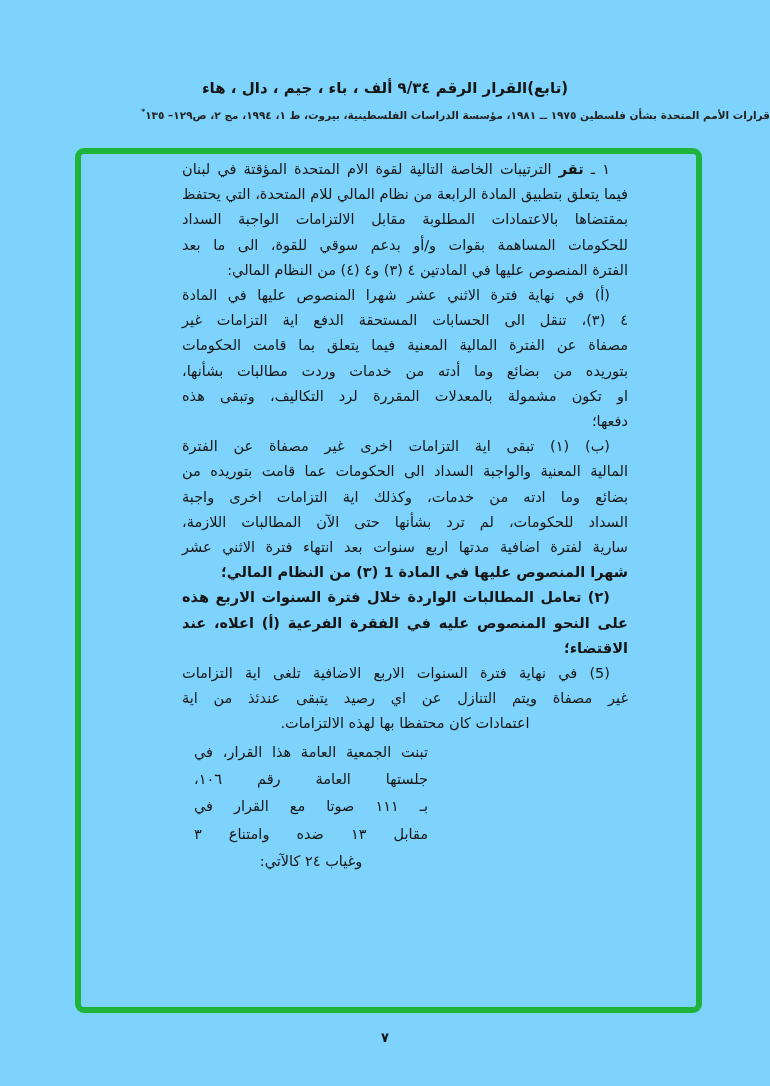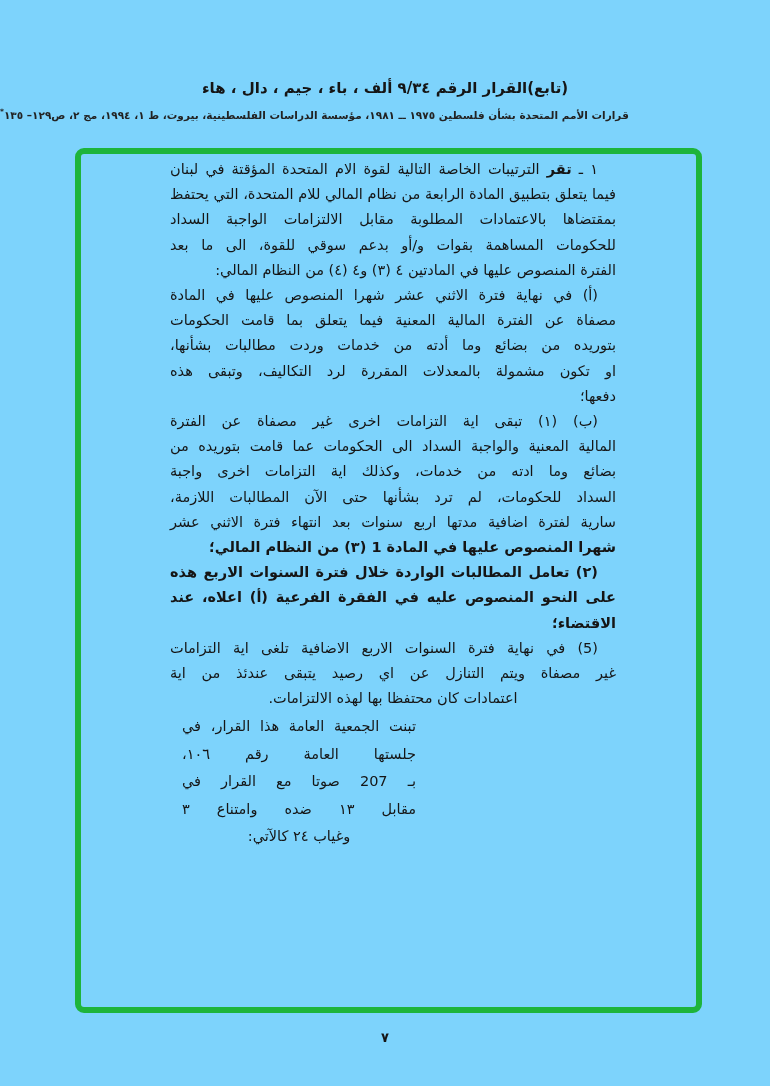--- a/index.html
+++ b/index.html
@@ -7,31 +7,31 @@
     position:relative; width:770px; height:1086px; background:#7dd3fc;
     font-family:"DejaVu Sans", sans-serif; color:#151515; overflow:hidden;
   }
   .title-line {
     position:absolute; top:79px; left:0; right:0;
     text-align:center; direction:rtl;
     font-weight:bold; font-size:15px; letter-spacing:0.2px;
   }
   .citation-line {
     position:absolute; top:107px; left:0; right:0;
-    text-align:left; direction:rtl;
+    text-align:right; direction:rtl;
     font-weight:bold; font-size:10.5px; color:#222;
   }
   .citation-line sup { font-size:7.5px; }
   .highlight-box {
     position:absolute; left:75px; top:148px; width:627px; height:865px;
     box-sizing:border-box; border:6px solid #1eb43b; border-radius:9px;
     background:transparent;
   }
   .body-text {
-    position:absolute; left:170px; top:157px; width:446px;
+    position:absolute; left:182px; top:157px; width:446px;
     direction:rtl; font-size:14.5px; line-height:25.2px;
   }
   .tline {
     white-space:nowrap;
     text-align:justify; text-align-last:justify;
   }
   .tline.last-right  { text-align-last:right; }
   .tline.last-center { text-align-last:center; }
   .tline.ind { padding-right:18px; }
   .b { font-weight:bold; }
@@ -58,41 +58,42 @@
   <div class="highlight-box" id="highlightBox" style="border-color: rgb(30, 180, 59);"></div>
 
   <div class="body-text">
     <div id="bodyLines">
         <div class="tline ind"><span>١ ـ </span><span class="b">تقر</span><span> الترتيبات الخاصة التالية لقوة الام المتحدة المؤقتة في لبنان</span></div>
         <div class="tline">فيما يتعلق بتطبيق المادة الرابعة من نظام المالي للام المتحدة، التي يحتفظ</div>
         <div class="tline">بمقتضاها بالاعتمادات المطلوبة مقابل الالتزامات الواجبة السداد</div>
         <div class="tline">للحكومات المساهمة بقوات و/أو بدعم سوقي للقوة، الى ما بعد</div>
         <div class="tline last-right">الفترة المنصوص عليها في المادتين ٤ (٣) و٤ (٤) من النظام المالي:</div>
         <div class="tline ind">(أ) في نهاية فترة الاثني عشر شهرا المنصوص عليها في المادة</div>
+        <div class="tline">٤ (٣)، تنقل الى الحسابات المستحقة الدفع اية التزامات غير</div>
         <div class="tline">مصفاة عن الفترة المالية المعنية فيما يتعلق بما قامت الحكومات</div>
         <div class="tline">بتوريده من بضائع وما أدته من خدمات وردت مطالبات بشأنها،</div>
         <div class="tline">او تكون مشمولة بالمعدلات المقررة لرد التكاليف، وتبقى هذه</div>
         <div class="tline last-right">دفعها؛</div>
         <div class="tline ind">(ب) (١) تبقى اية التزامات اخرى غير مصفاة عن الفترة</div>
         <div class="tline">المالية المعنية والواجبة السداد الى الحكومات عما قامت بتوريده من</div>
         <div class="tline">بضائع وما ادته من خدمات، وكذلك اية التزامات اخرى واجبة</div>
         <div class="tline">السداد للحكومات، لم ترد بشأنها حتى الآن المطالبات اللازمة،</div>
         <div class="tline">سارية لفترة اضافية مدتها اربع سنوات بعد انتهاء فترة الاثني عشر</div>
         <div class="tline b last-right">شهرا المنصوص عليها في المادة 1 (٣) من النظام المالي؛</div>
         <div class="tline b ind">(٢) تعامل المطالبات الواردة خلال فترة السنوات الاربع هذه</div>
         <div class="tline b">على النحو المنصوص عليه في الفقرة الفرعية (أ) اعلاه، عند</div>
         <div class="tline b last-right">الاقتضاء؛</div>
         <div class="tline ind">(5) في نهاية فترة السنوات الاربع الاضافية تلغى اية التزامات</div>
         <div class="tline">غير مصفاة ويتم التنازل عن اي رصيد يتبقى عندئذ من اية</div>
         <div class="tline last-center">اعتمادات كان محتفظا بها لهذه الالتزامات.</div>
       </div>
     <div class="adoption-note" id="adoptionLines">
         <div class="tline">تبنت الجمعية العامة هذا القرار، في</div>
         <div class="tline">جلستها العامة رقم ١٠٦،</div>
-        <div class="tline">بـ 207 صوتا مع القرار في</div>
+        <div class="tline">بـ ١١١ صوتا مع القرار في</div>
         <div class="tline">مقابل ١٣ ضده وامتناع ٣</div>
         <div class="tline last-center">وغياب ٢٤ كالآتي:</div>
       </div>
   </div>
 
   <div class="page-number">٧</div>
 
 </div>
 
 </body></html>

